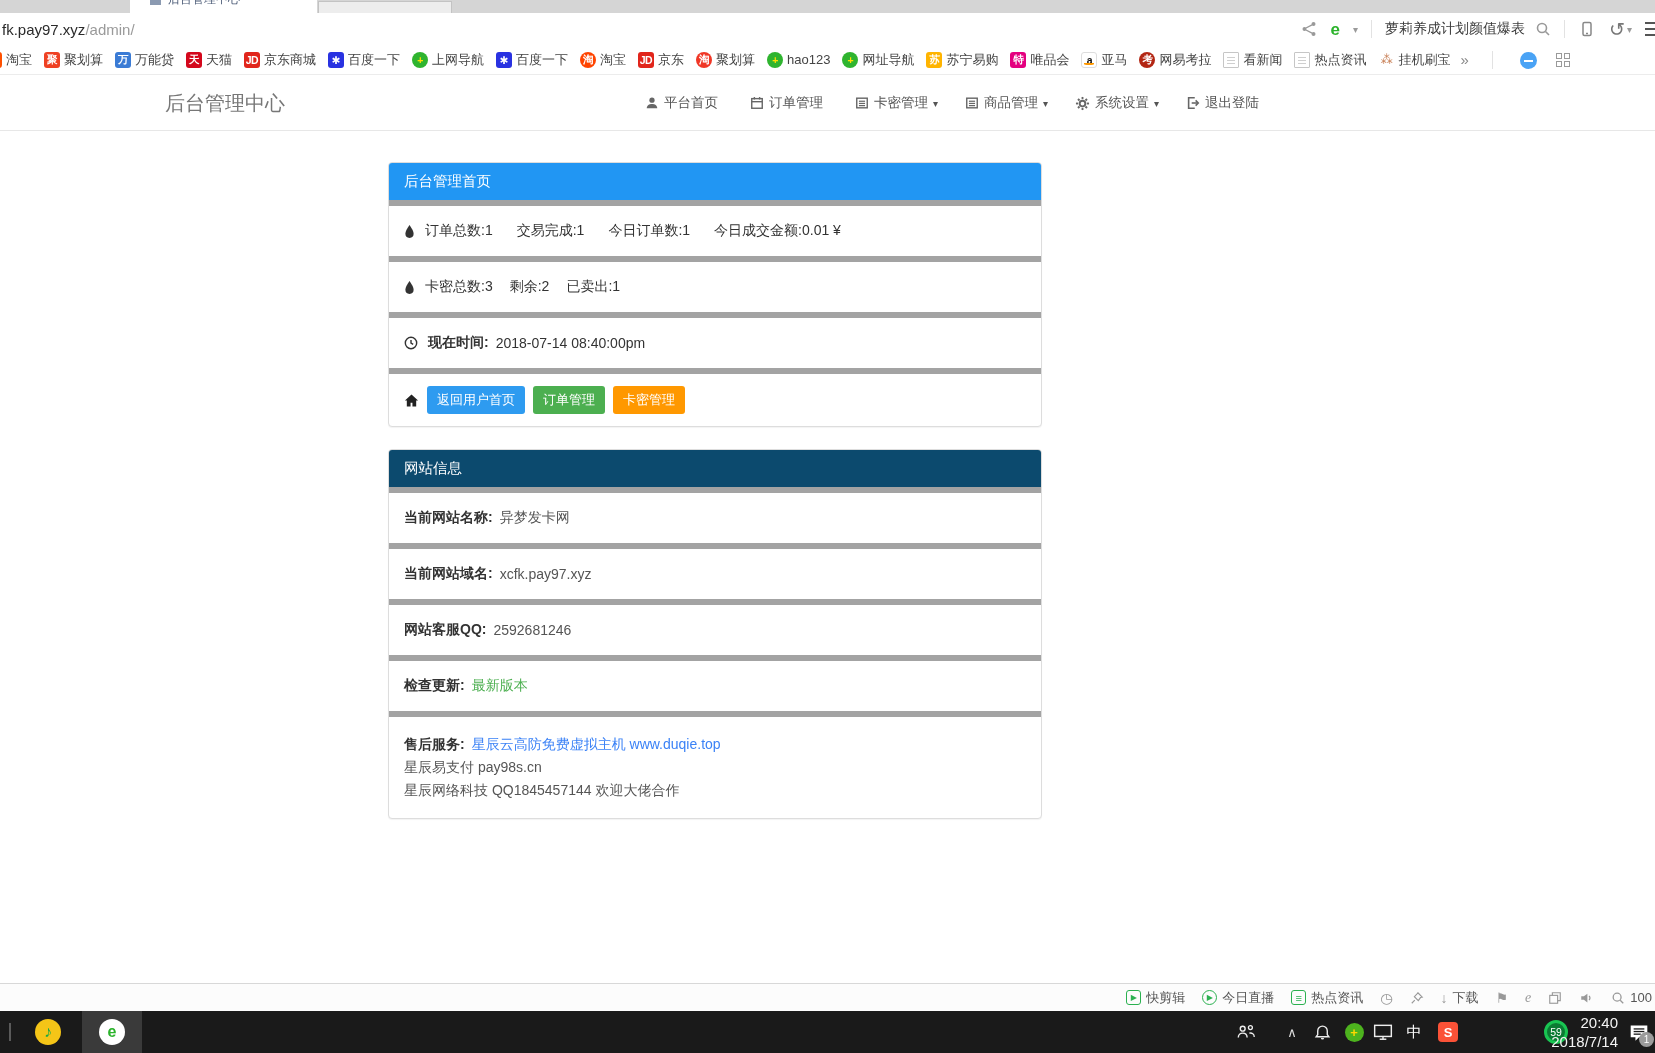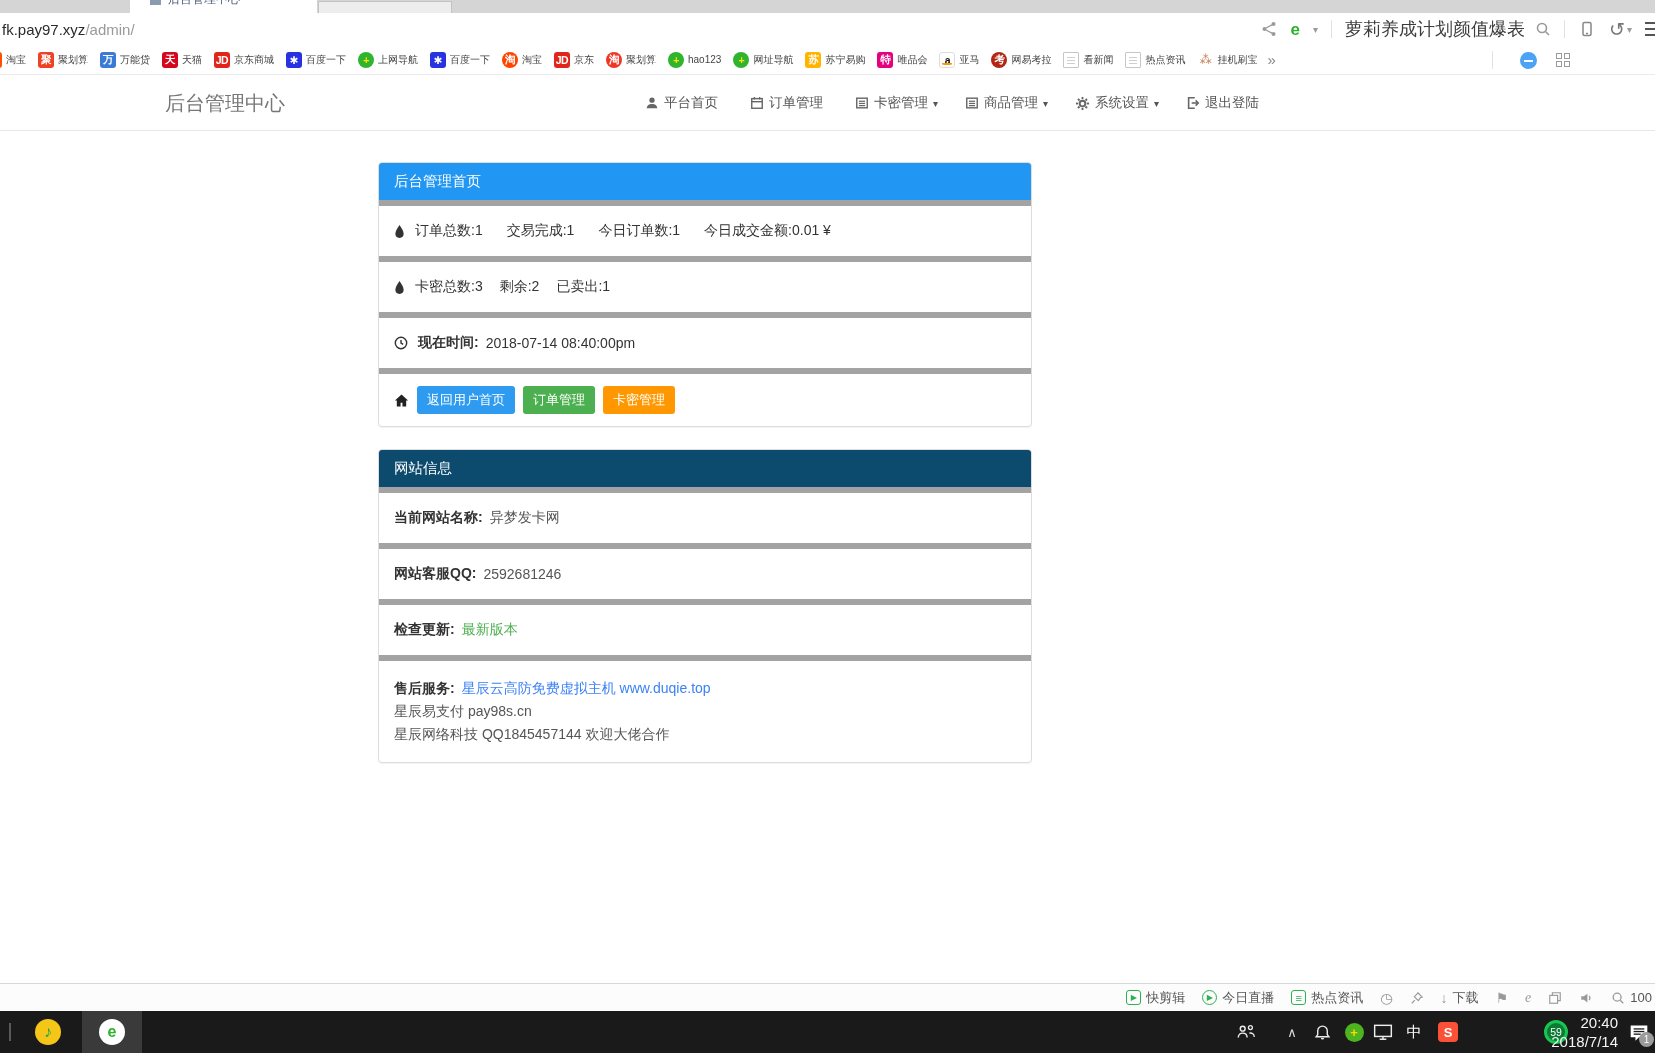--- a/index.html
+++ b/index.html
@@ -18,59 +18,59 @@
   
   .toolbar{position:absolute;left:0;top:13px;width:1655px;height:32px;background:#fff;display:flex;align-items:center;}
   .urlbox{margin-left:2px;font-size:15px;white-space:nowrap;cursor:text;}
   .urlbox .host{color:#2b2b2b;}
   .urlbox .path{color:#9a9a9a;}
   .tool-right{margin-left:auto;display:flex;align-items:center;gap:13px;height:100%;}
   .tico{display:inline-flex;align-items:center;justify-content:center;width:18px;height:18px;}
   .vsep{width:1px;height:18px;background:#e2e2e2;}
   .e-green{color:#2bb32b;font-weight:bold;font-size:17px;line-height:1;}
   .mini-caret{color:#9a9a9a;font-size:10px;}
-  .searchbox{display:flex;align-items:center;gap:10px;font-size:18px;color:#3c3c3c;cursor:text;}
+  .searchbox{display:flex;align-items:center;gap:10px;font-size:14px;color:#3c3c3c;cursor:text;}
   .undo-wrap{display:flex;align-items:center;gap:2px;color:#777;}
   .undo-glyph{font-size:19px;line-height:1;color:#777;}
   .hamburger{width:18px;height:14px;display:flex;flex-direction:column;justify-content:space-between;margin-right:-8px;}
   .hamburger i{display:block;height:2px;background:#555;}
 
   
   .bookmarksbar{position:absolute;left:0;top:45px;width:1655px;height:30px;background:#fff;
     border-bottom:1px solid #ececec;display:flex;align-items:center;}
   .bookmarks{display:flex;align-items:center;gap:12px;margin-left:-14px;white-space:nowrap;}
   .bookmark{display:inline-flex;align-items:center;gap:4px;cursor:pointer;}
   .fav{width:16px;height:16px;border-radius:3px;display:inline-flex;align-items:center;justify-content:center;
     color:#fff;font-size:10.5px;font-weight:bold;letter-spacing:-0.5px;position:relative;flex:0 0 auto;}
   .fav.circle{border-radius:50%;}
   .fav.page{background:#fff;border:1px solid #c6c6c6;border-radius:1px;}
   .fav.page::after{content:"";position:absolute;left:3px;top:4px;width:8px;height:1px;background:#cfcfcf;box-shadow:0 3px 0 #cfcfcf,0 6px 0 #cfcfcf;}
   .fav.amazon{border:1px solid #ddd;background:#fff;}
   .fav.amazon::after{content:"";position:absolute;left:2px;right:2px;bottom:2px;height:2px;border-radius:0 0 50% 50%;background:#f90;}
   .fav.plain{background:transparent;font-size:12px;font-weight:normal;}
-  .bm-label{font-size:10px;color:#444;}
+  .bm-label{font-size:13px;color:#444;}
   .bm-overflow{font-size:15px;color:#888;margin-left:10px;cursor:pointer;}
   .bm-sep{position:absolute;left:1492px;top:6px;width:1px;height:18px;background:#e2e2e2;}
   .adblock{position:absolute;left:1520px;top:7px;width:17px;height:17px;border-radius:50%;background:#4aa3f5;cursor:pointer;}
   .adblock::after{content:"";position:absolute;left:4px;top:7.5px;width:9px;height:2px;background:#fff;}
   .bm-grid{position:absolute;left:1556px;top:8px;width:14px;height:14px;cursor:pointer;}
   .bm-grid i{position:absolute;width:6px;height:6px;border:1.5px solid #9a9a9a;}
   .bm-grid i:nth-child(1){left:0;top:0}.bm-grid i:nth-child(2){right:0;top:0}
   .bm-grid i:nth-child(3){left:0;bottom:0}.bm-grid i:nth-child(4){right:0;bottom:0}
 
   
   .appheader{position:absolute;left:0;top:75px;width:1655px;height:56px;background:#fff;border-bottom:1px solid #e7e7e7;}
   .brand{position:absolute;left:165px;top:0;height:56px;line-height:56px;font-size:20px;color:#777;}
   .mainnav{position:absolute;right:391px;top:0;height:56px;display:flex;align-items:center;gap:27px;}
   .nav-item{display:flex;align-items:center;gap:5px;font-size:13.5px;color:#555;cursor:pointer;white-space:nowrap;}
   .nav-item svg{display:block;}
   .caret{font-size:10px;color:#555;}
 
   
-  .main{position:absolute;left:338px;top:162px;width:694px;padding-left:40px;}
+  .main{position:absolute;left:348px;top:162px;width:694px;padding-left:40px;}
   .panel{background:#fff;border:1px solid #ddd;border-radius:4px;box-shadow:0 1px 1px rgba(0,0,0,.05);}
   .panel + .panel{margin-top:22px;}
   .panel-heading{color:#fff;padding:9px 15px;font-size:14.5px;border-radius:3px 3px 0 0;}
   .lg-item{padding:16px 15px;border-top:6px solid #a3a3a3;font-size:14px;color:#333;display:flex;align-items:center;}
   .lg-item:first-of-type{border-top:none;}
   .row-icon{margin-right:10px;display:inline-flex;flex:0 0 auto;}
   .stat{margin-right:24px;}
   .stat:last-child{margin-right:0;}
   .blabel{font-weight:bold;margin-right:7px;white-space:nowrap;}
   .btn{display:inline-block;color:#fff;font-size:13px;padding:5px 10px;border-radius:3px;margin-left:8px;cursor:pointer;white-space:nowrap;}
@@ -440,20 +440,24 @@
     </div>
   </div>
 
   <div class="panel">
     <div class="panel-heading" style="background:#0c4a6e">网站信息</div>
     <div class="lg-item">
       <span class="blabel">当前网站名称:</span>
       <span style="color:#555">异梦发卡网</span>
     </div>
     <div class="lg-item">
+      <span class="blabel">当前网站域名:</span>
+      <span style="color:#555">xcfk.pay97.xyz</span>
+    </div>
+    <div class="lg-item">
       <span class="blabel">网站客服QQ:</span>
       <span style="color:#555">2592681246</span>
     </div>
     <div class="lg-item">
       <span class="blabel">检查更新:</span>
       <span class="green-link">最新版本</span>
     </div>
     <div class="lg-item service">
       <div><span class="blabel">售后服务:</span><span style="color:#3b82f6">星辰云高防免费虚拟主机 www.duqie.top</span></div>
       <div style="color:#555">星辰易支付 pay98s.cn</div>

